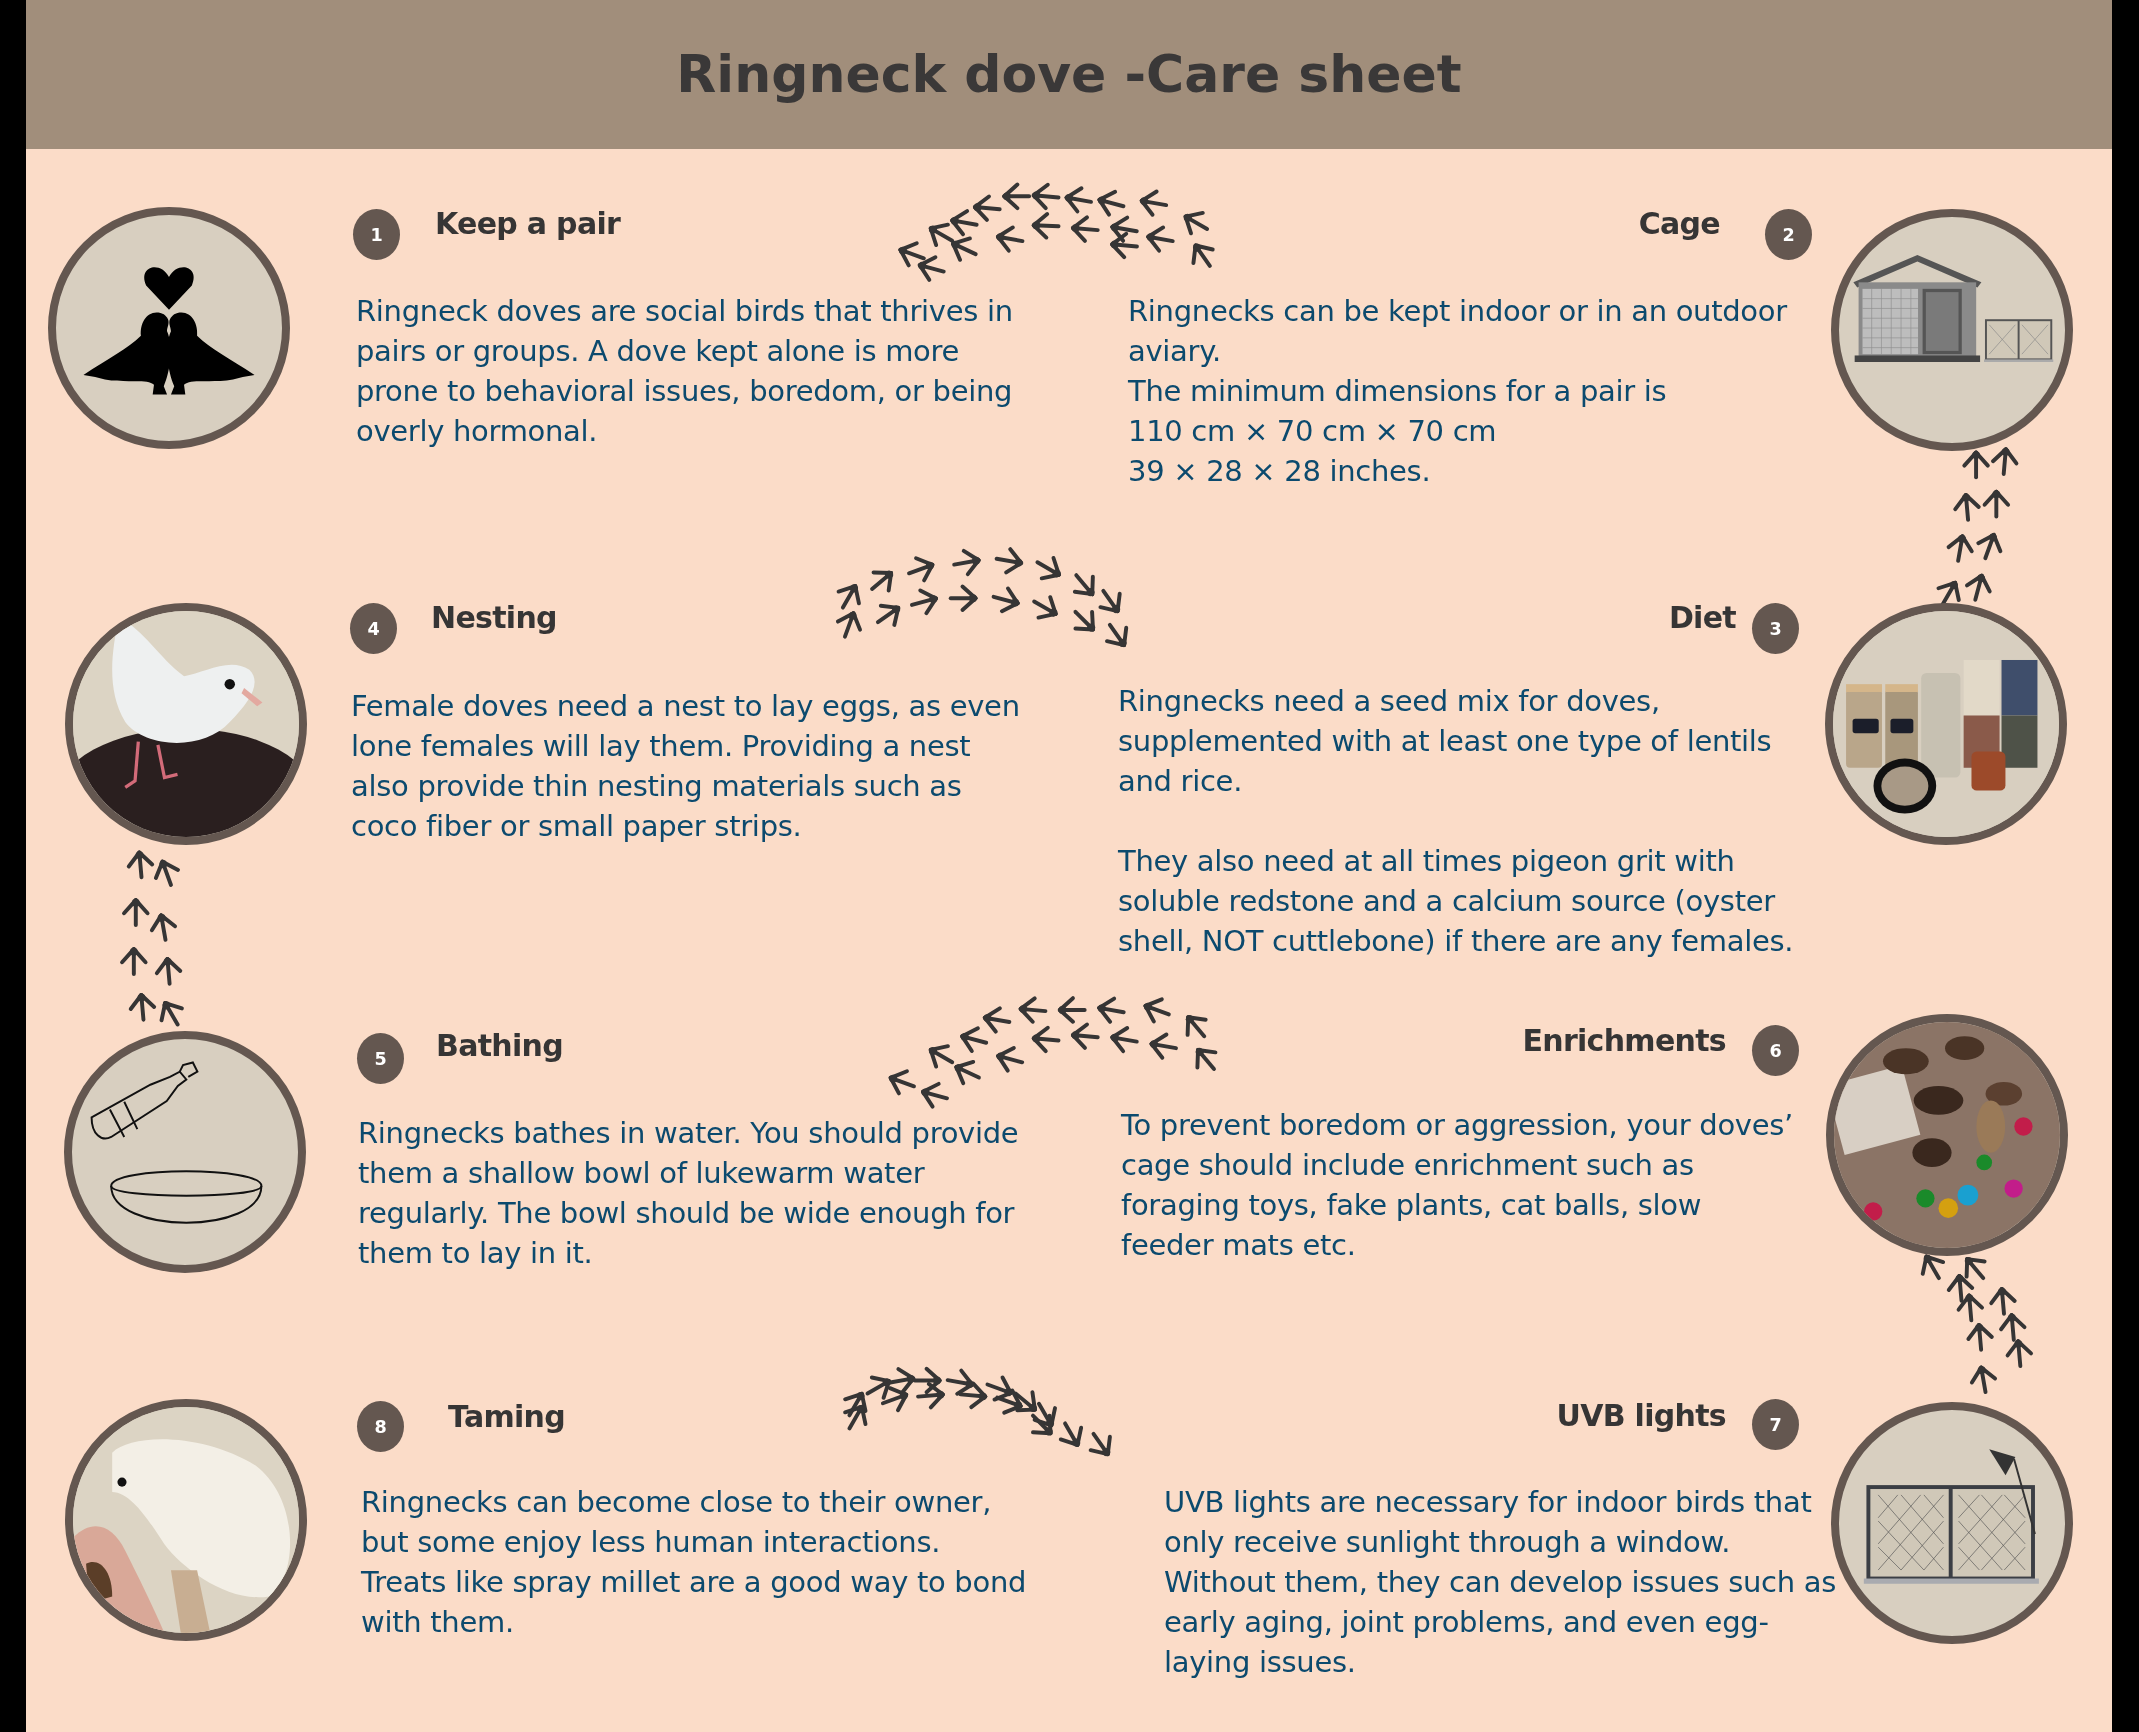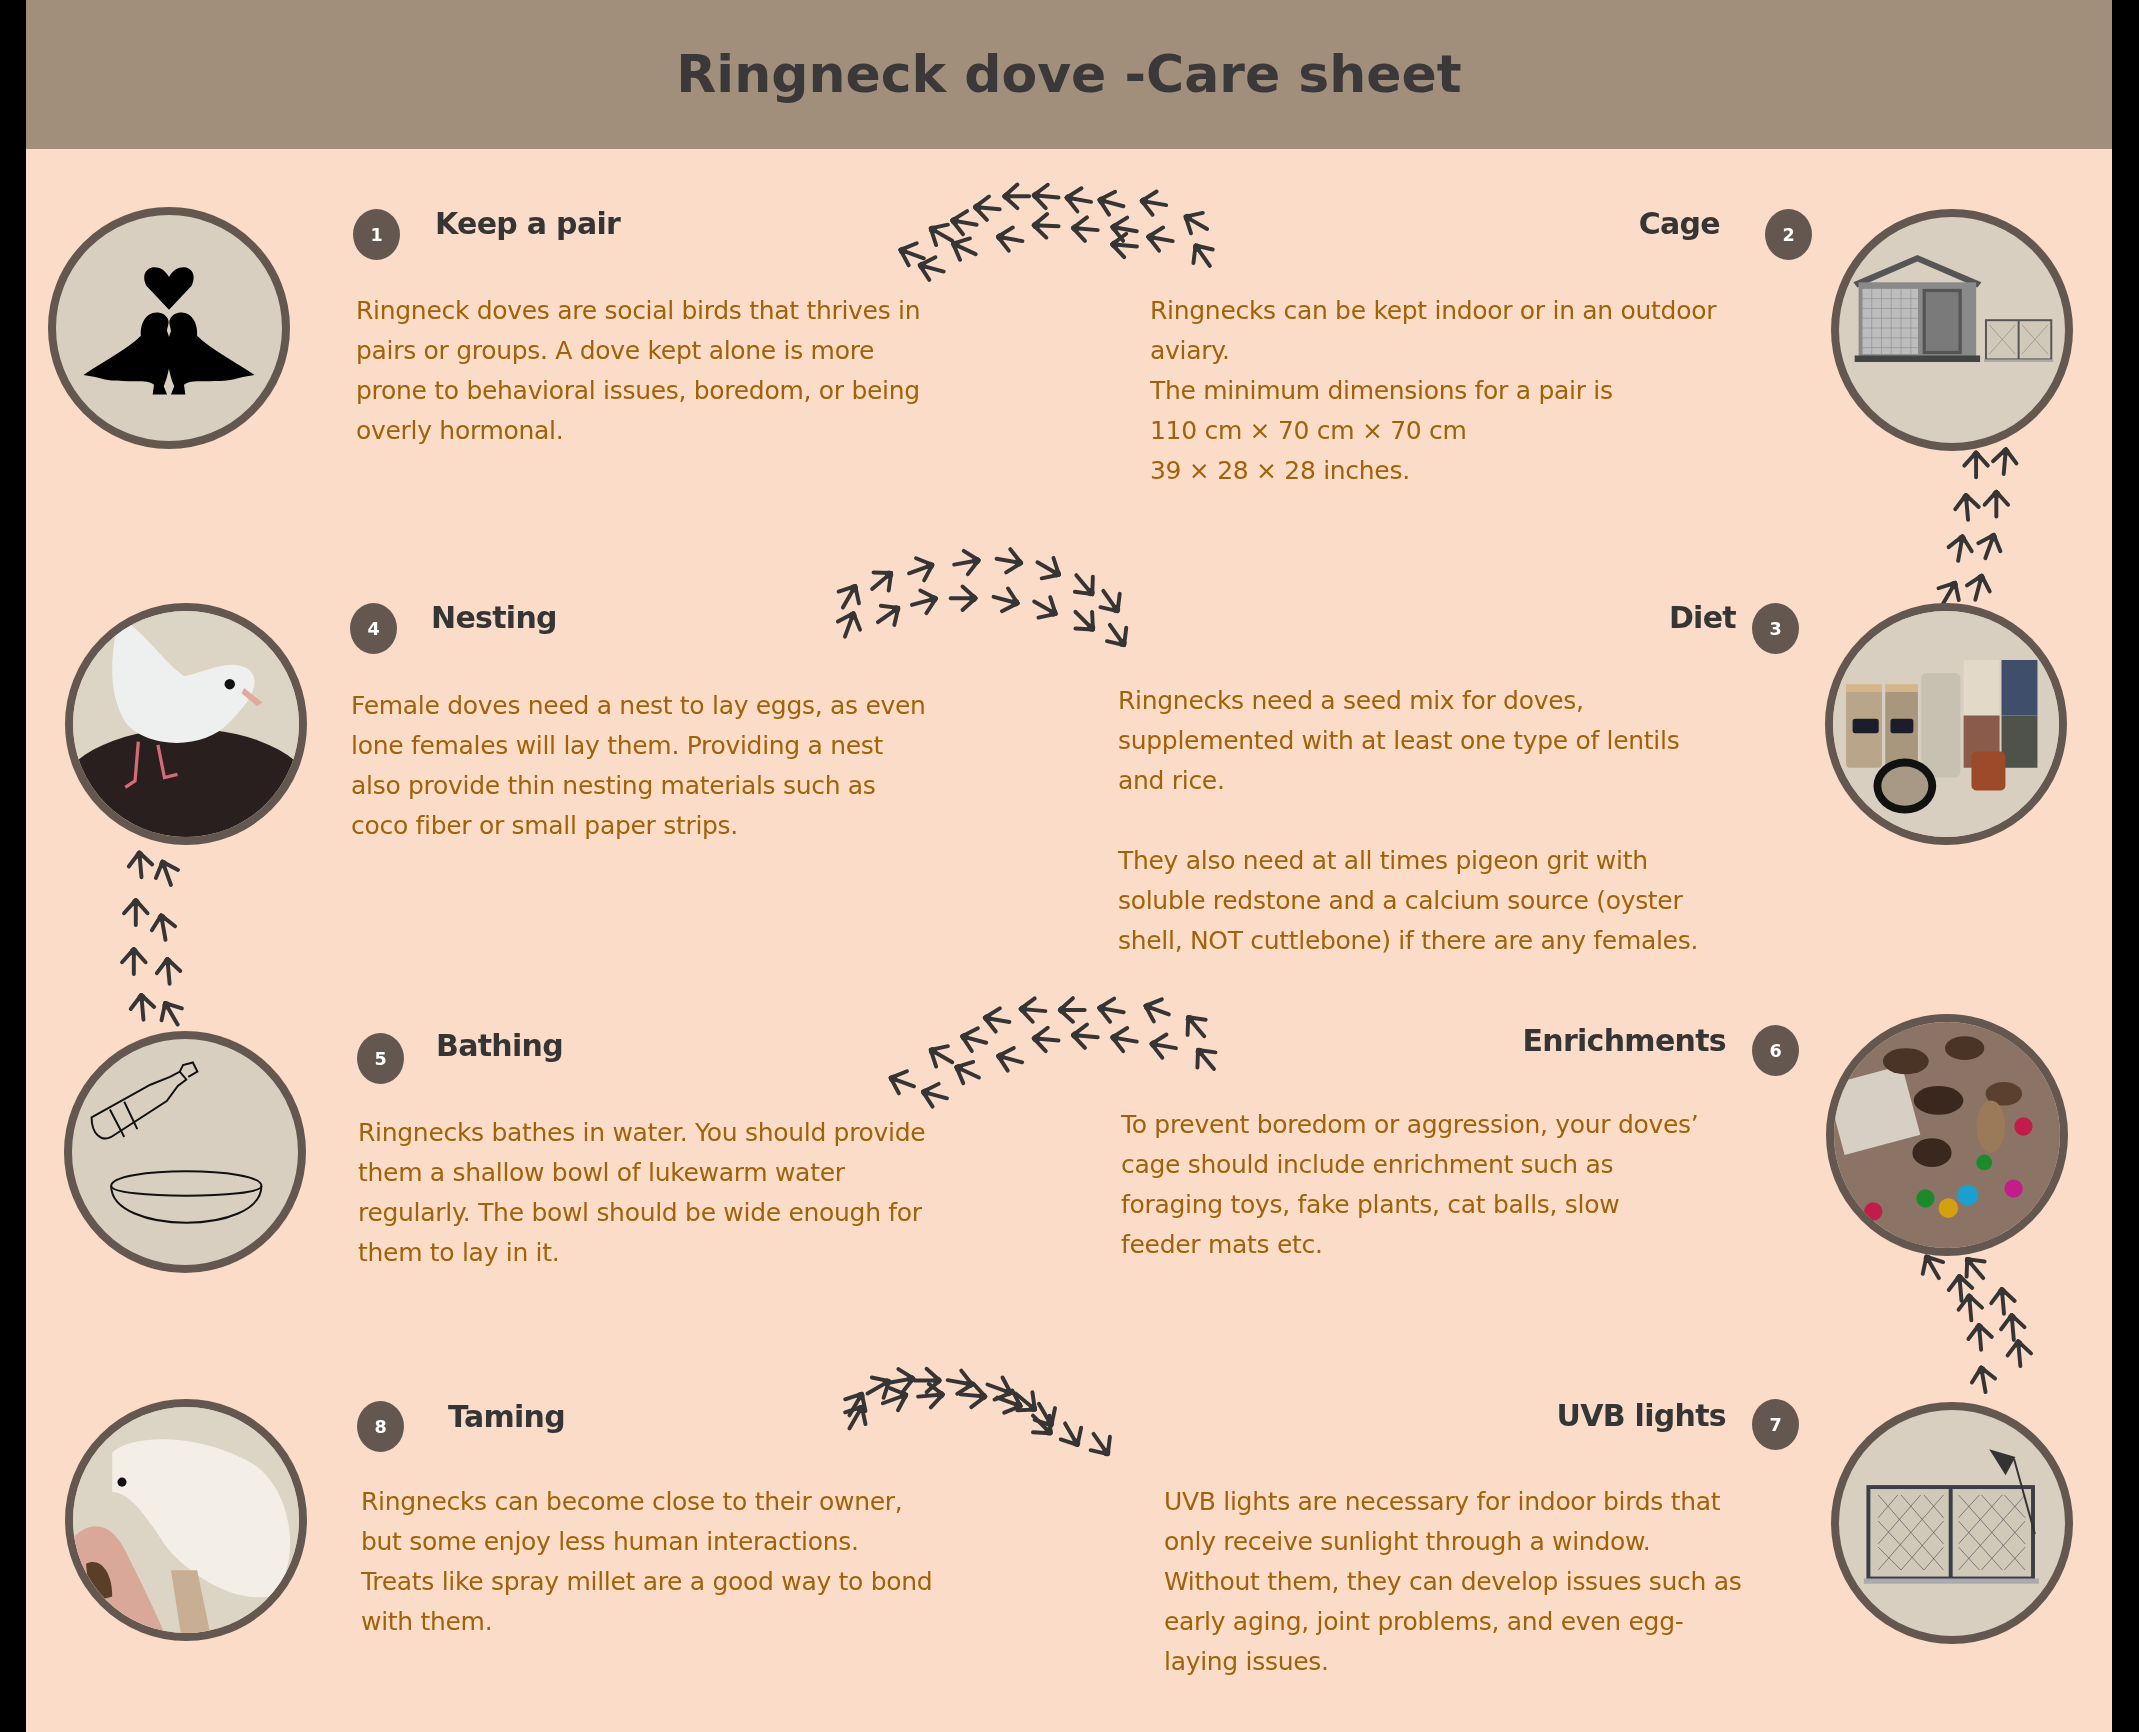--- a/index.html
+++ b/index.html
@@ -33,21 +33,21 @@
     display: flex; align-items: center; justify-content: center;
     font-family: "DejaVu Sans", sans-serif;
   }
   .heading {
     position: absolute; font-size: 30px; font-weight: bold; color: #363535;
     white-space: nowrap; line-height: 1; font-family: "DejaVu Sans", sans-serif;
     letter-spacing: -0.7px;
   }
   .heading.right { text-align: right; }
   .body {
-    position: absolute; font-size: 25px; line-height: 40px; color: #a16207;
+    position: absolute; font-size: 29px; line-height: 40px; color: #0c4a6e;
     font-family: "DejaVu Sans", sans-serif; letter-spacing: -0.3px;
   }
   .body p { margin: 0; white-space: nowrap; }
   .body p.gap { height: 40px; }
   .trail { position: absolute; left: 0; top: 0; width: 2086px; height: 1733px; pointer-events: none; }
 </style>
 </head>
 <body>
 
 <div class="sheet">
@@ -188,21 +188,21 @@
   <div class="heading" style="left:409px; top:209px;">Keep a pair</div>
   <div class="body" style="left:330px; top:291px;">
     <p>Ringneck doves are social birds that thrives in</p>
     <p>pairs or groups. A dove kept alone is more</p>
     <p>prone to behavioral issues, boredom, or being</p>
     <p>overly hormonal.</p>
   </div>
 
   <div class="heading right" style="right:392px; top:209px;">Cage</div>
   <div class="badge" style="left:1739px; top:209px;">2</div>
-  <div class="body" style="left:1102px; top:291px;margin-left:22px;">
+  <div class="body" style="left:1102px; top:291px;">
     <p>Ringnecks can be kept indoor or in an outdoor</p>
     <p>aviary.</p>
     <p>The minimum dimensions for a pair is</p>
     <p>110 cm × 70 cm × 70 cm</p>
     <p>39 × 28 × 28 inches.</p>
   </div>
   <div class="circle" style="left:1805px; top:209px;">
     <svg viewBox="0 0 346 346">
       <polygon points="22,100 120,58 218,100 212,108 120,68 28,108" fill="#555"></polygon>
       <rect x="30" y="100" width="180" height="115" fill="#8a8a8a"></rect>

